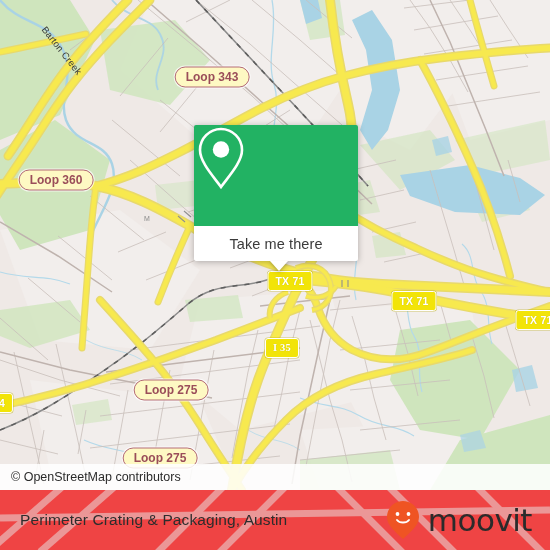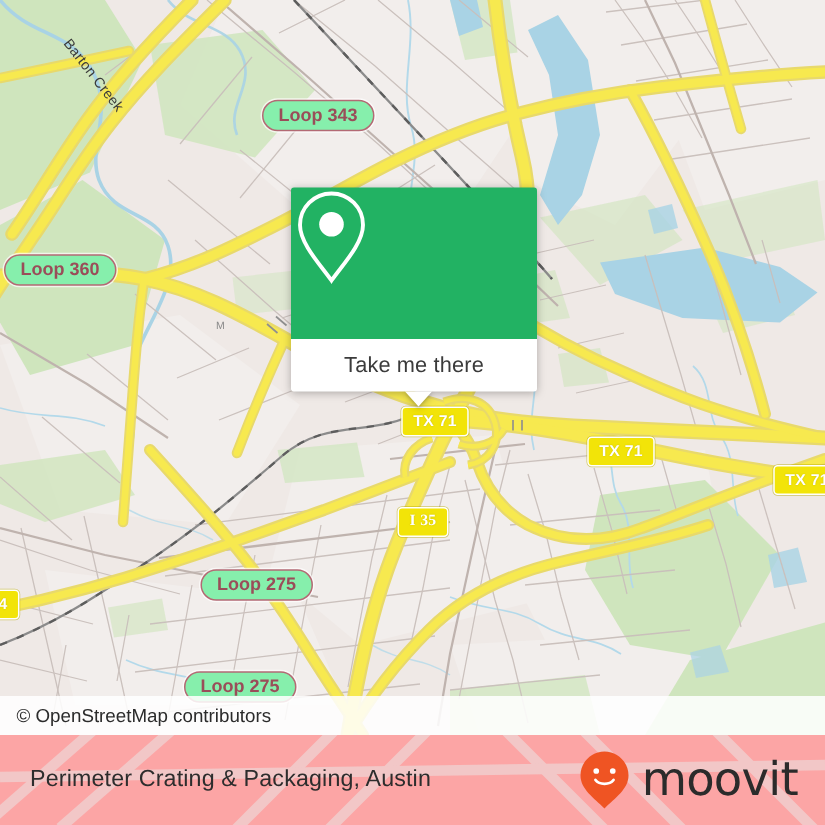--- a/index.html
+++ b/index.html
@@ -35,21 +35,21 @@
     color:#ffffff;
     border-radius:3px;
     font-size:10.5px;
     padding:3.5px 7px 4px 7px;
     letter-spacing:.2px;
     text-shadow:0 0 1px rgba(120,110,0,.35);
     box-shadow:0 0 0 .5px rgba(180,165,0,.55);
     text-align:center;
   }
   .shield.trunk{
-    background:#86efac;
+    background:#fef9c3;
     border:1.5px solid #b36a74;
     color:#9a4d59;
     border-radius:11px;
     font-size:12px;
     padding:3px 10px 4px 10px;
     box-shadow:0 0 0 1px rgba(255,255,255,.7);
   }
 
   
   .water-label{
@@ -120,21 +120,21 @@
     font-size:12.5px;
     color:#2b2b2b;
     padding-left:11px;
     font-family:"Liberation Sans", sans-serif;
   }
 
   
   #footer{
     position:absolute;
     left:0;top:490px;width:550px;height:60px;
-    background:#fca5a5;
+    background:#ef4444;
     overflow:hidden;
     display:flex;align-items:center;justify-content:space-between;
   }
   #footer-wm{
     position:absolute;left:0;top:0;width:550px;height:60px;
     opacity:.5;pointer-events:none;
   }
   #footer-title{
     position:relative;
     font-size:15.5px;color:#2d2d2d;
@@ -382,21 +382,21 @@
         </g>
       </g>
     </svg>
 
     <div class="water-label" style="left:44px;top:22px;transform:rotate(52deg);">Barton Creek</div>
 
     <div class="poi-label" style="left:147px;top:218px;">M</div>
 
     <div id="shields">
         <div class="shield trunk" style="left: 212px; top: 77px;">Loop 343</div>
-        <div class="shield trunk" style="left: 40px; top: 180px;">Loop 360</div>
+        <div class="shield trunk" style="left: 56px; top: 180px;">Loop 360</div>
         <div class="shield motorway" style="left: 290px; top: 281px;">TX 71</div>
         <div class="shield motorway" style="left: 414px; top: 301px;">TX 71</div>
         <div class="shield motorway" style="left: 538px; top: 320px;">TX 71</div>
         <div class="shield motorway" style="left: 282px; top: 348px; font-family: Liberation Serif, serif;">I 35</div>
         <div class="shield motorway" style="left: 2px; top: 403px;">4</div>
         <div class="shield trunk" style="left: 171px; top: 390px;">Loop 275</div>
         <div class="shield trunk" style="left: 160px; top: 458px;">Loop 275</div>
       </div>
 
     <div id="popup">

